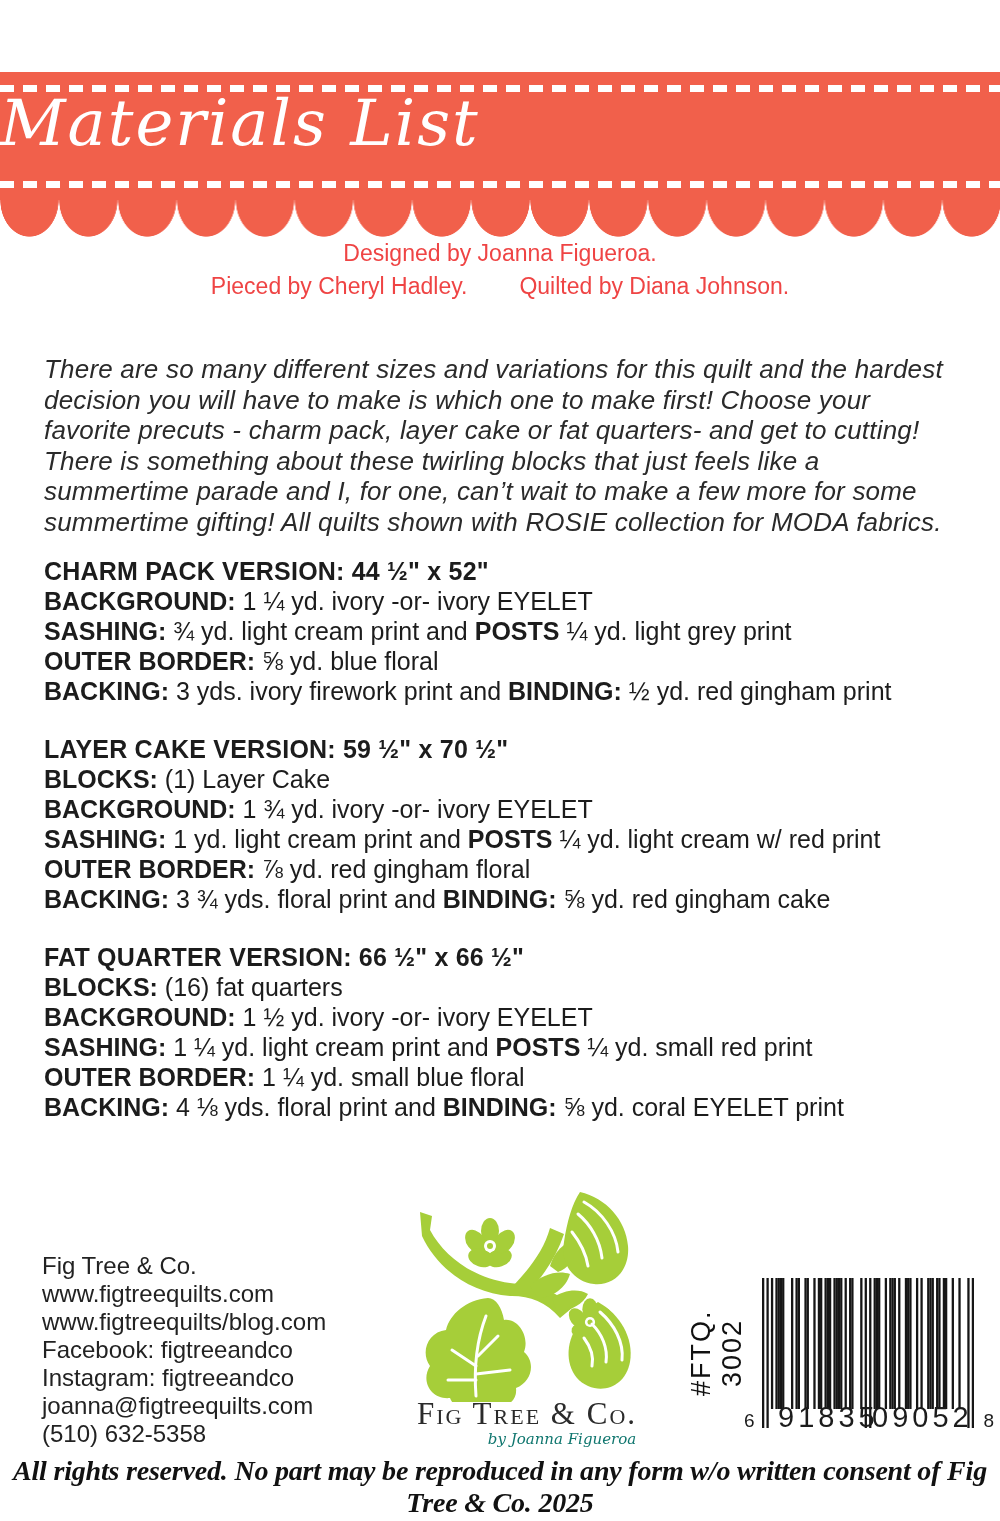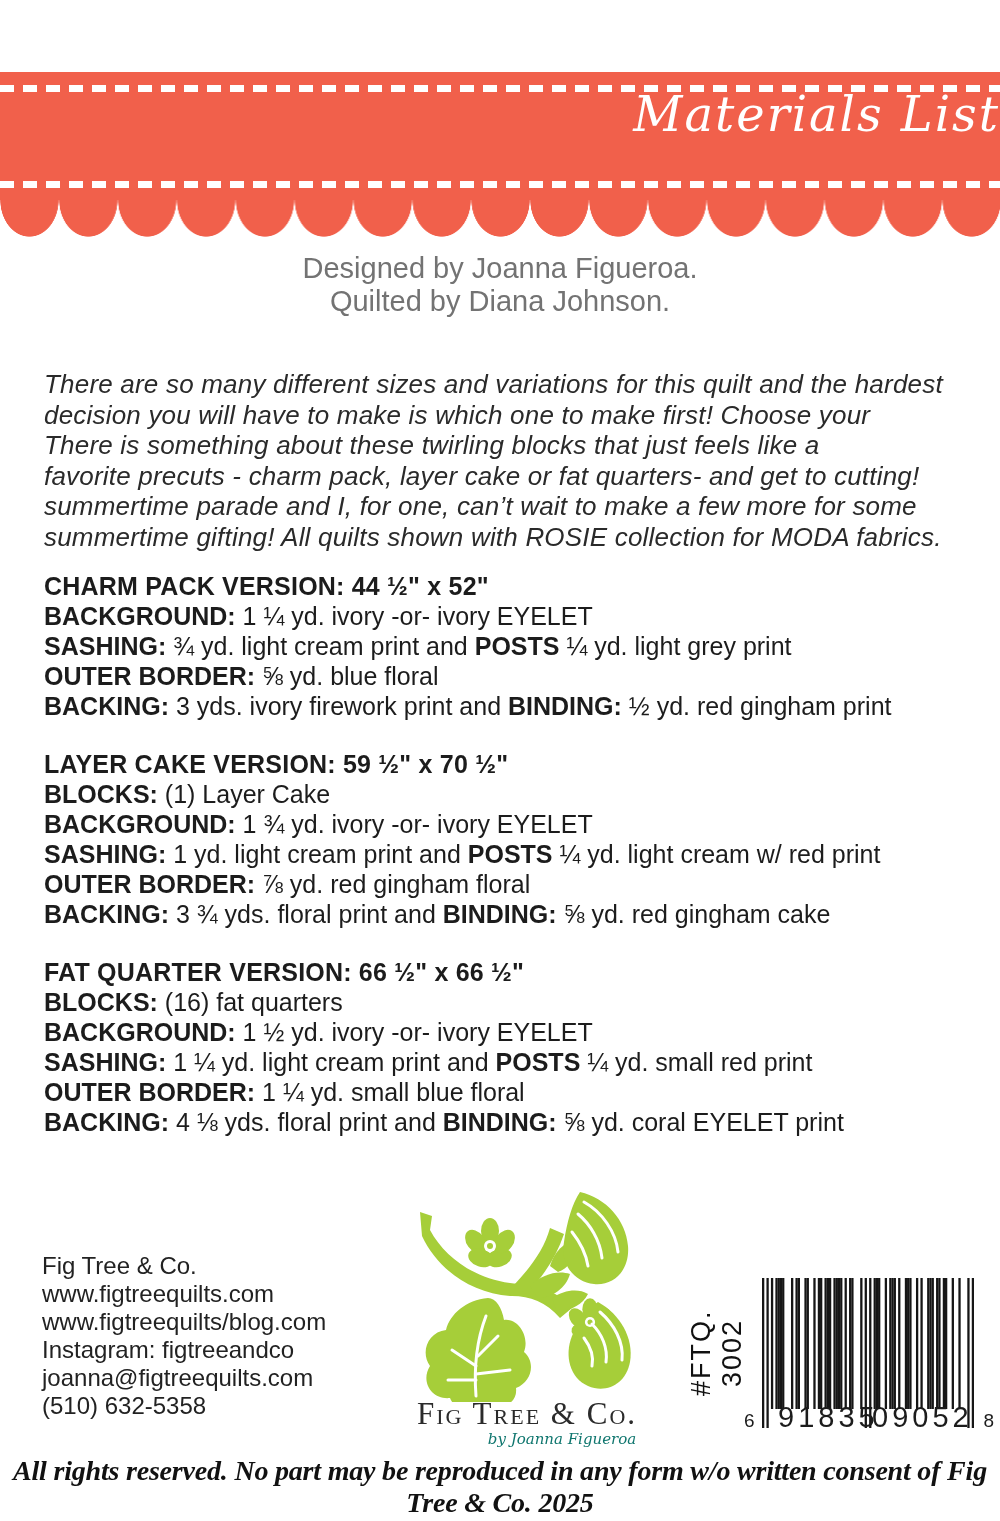--- a/index.html
+++ b/index.html
@@ -17,31 +17,31 @@
   
   .top-gap{height:72px;}
   .banner{position:relative;height:128px;background:var(--coral);}
   .dash-line{
     position:absolute;left:0;right:0;height:7px;
     background-image:repeating-linear-gradient(90deg,#fff 0 14px,transparent 14px 23px);
   }
   .dash-top{top:13px;}
   .dash-bottom{bottom:12px;}
   .banner-title{
-    position:absolute;left:0;right:0;top:14px;text-align:right;
+    position:absolute;left:0;right:0;top:14px;text-align:left;
     font-family:"DejaVu Serif",serif;font-style:italic;
-    font-size:48px;color:#fff;letter-spacing:2px;
+    font-size:64px;color:#fff;letter-spacing:2px;
   }
   .scallops{
     height:37px;
     background-image:radial-gradient(ellipse 50% 100% at 50% 0,var(--coral) 98%,transparent 100%);
     background-size:58.9px 37px;background-repeat:repeat-x;
   }
   
-  .credits{margin-top:15px;text-align:center;font-size:29px;line-height:33px;color:#737373;}
+  .credits{text-align:center;font-size:23px;line-height:33px;color:#ef4444;}
   .credits-row{display:flex;justify-content:center;gap:52px;}
   
   .intro{
     margin:51px 44px 4px 44px;font-style:italic;font-size:26px;line-height:30.5px;
     color:#2a2a2a;letter-spacing:.2px;
   }
   
   .sections{margin:19px 44px 0 44px;font-size:25px;line-height:30px;}
   .section{margin-bottom:28px;}
   .section-heading{font-weight:bold;letter-spacing:.2px;}
@@ -92,29 +92,30 @@
   <div class="banner">
     <div class="dash-line dash-top"></div>
     <div class="banner-title">Materials List</div>
     <div class="dash-line dash-bottom"></div>
   </div>
   <div class="scallops"></div>
 
   <div class="credits">
     <div>Designed by Joanna Figueroa.</div>
     <div class="credits-row">
+      <span>Pieced by Cheryl Hadley.</span>
       <span>Quilted by Diana Johnson.</span>
     </div>
   </div>
 
   <div class="intro" id="intro">
       <div>There are so many different sizes and variations for this quilt and the hardest</div>
       <div>decision you will have to make is which one to make first! Choose your</div>
+      <div>favorite precuts - charm pack, layer cake or fat quarters- and get to cutting!</div>
       <div>There is something about these twirling blocks that just feels like a</div>
-      <div>favorite precuts - charm pack, layer cake or fat quarters- and get to cutting!</div>
       <div>summertime parade and I, for one, can’t wait to make a few more for some</div>
       <div>summertime gifting! All quilts shown with ROSIE collection for MODA fabrics.</div>
     </div>
 
   <div class="sections" id="sections">
       <div class="section">
         <div class="section-heading">CHARM PACK VERSION: 44 ½" x 52"</div>
         <div class="spec-line"><b>BACKGROUND:</b><span> 1 ¼ yd. ivory -or- ivory EYELET</span></div>
         <div class="spec-line"><b>SASHING:</b><span> ¾ yd. light cream print and </span><b>POSTS</b><span> ¼ yd. light grey print</span></div>
         <div class="spec-line"><b>OUTER BORDER:</b><span> ⅝ yd. blue floral</span></div>
@@ -135,20 +136,21 @@
         <div class="spec-line"><b>SASHING:</b><span> 1 ¼ yd. light cream print and </span><b>POSTS</b><span> ¼ yd. small red print</span></div>
         <div class="spec-line"><b>OUTER BORDER:</b><span> 1 ¼ yd. small blue floral</span></div>
         <div class="spec-line"><b>BACKING:</b><span>  4 ⅛ yds. floral print and  </span><b>BINDING:</b><span>  ⅝ yd. coral EYELET print</span></div>
       </div>
     </div>
 
   <div class="contact" id="contact">
       <div>Fig Tree &amp; Co.</div>
       <div>www.figtreequilts.com</div>
       <div>www.figtreequilts/blog.com</div>
+      <div>Facebook: figtreeandco</div>
       <div>Instagram: figtreeandco</div>
       <div>joanna@figtreequilts.com</div>
       <div>(510) 632-5358</div>
     </div>
 
   <div class="logo">
     <svg width="250" height="212" viewBox="0 0 250 212">
       <g fill="#a6ce39">
 
         <path d="M18,22 L30,26 L28,40 C44,70 78,92 118,94 C140,95 158,104 170,118 L158,128 C144,112 128,106 110,106 C70,104 36,80 20,46 Z"></path>

